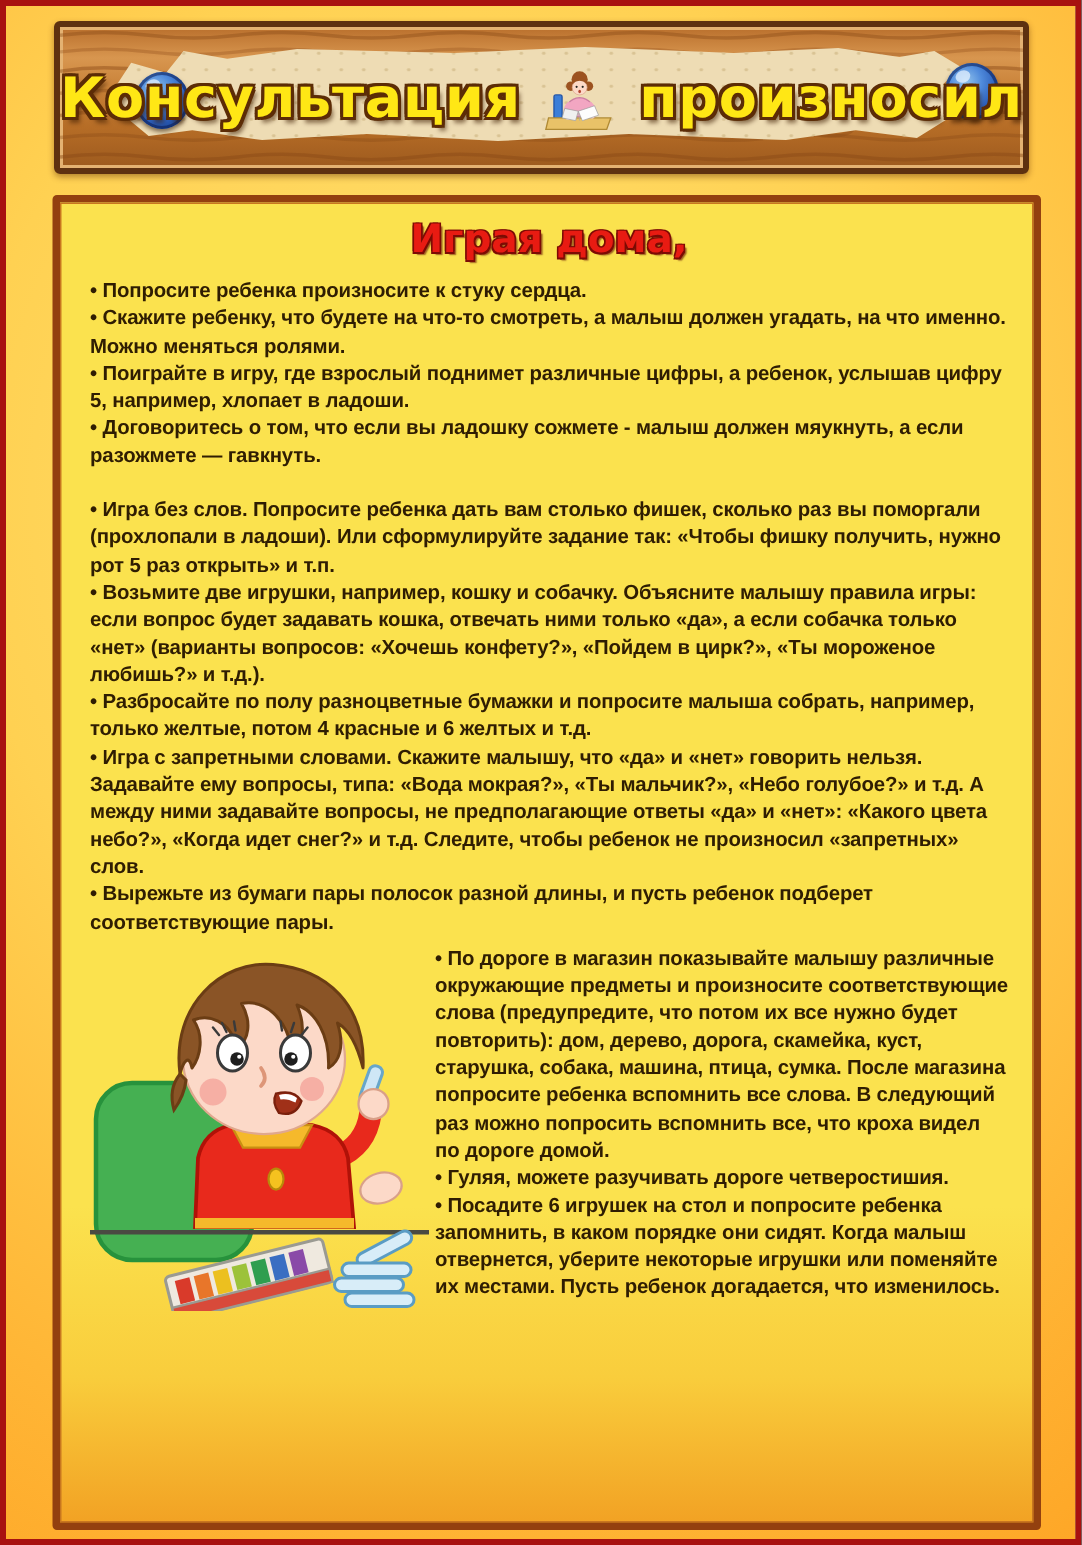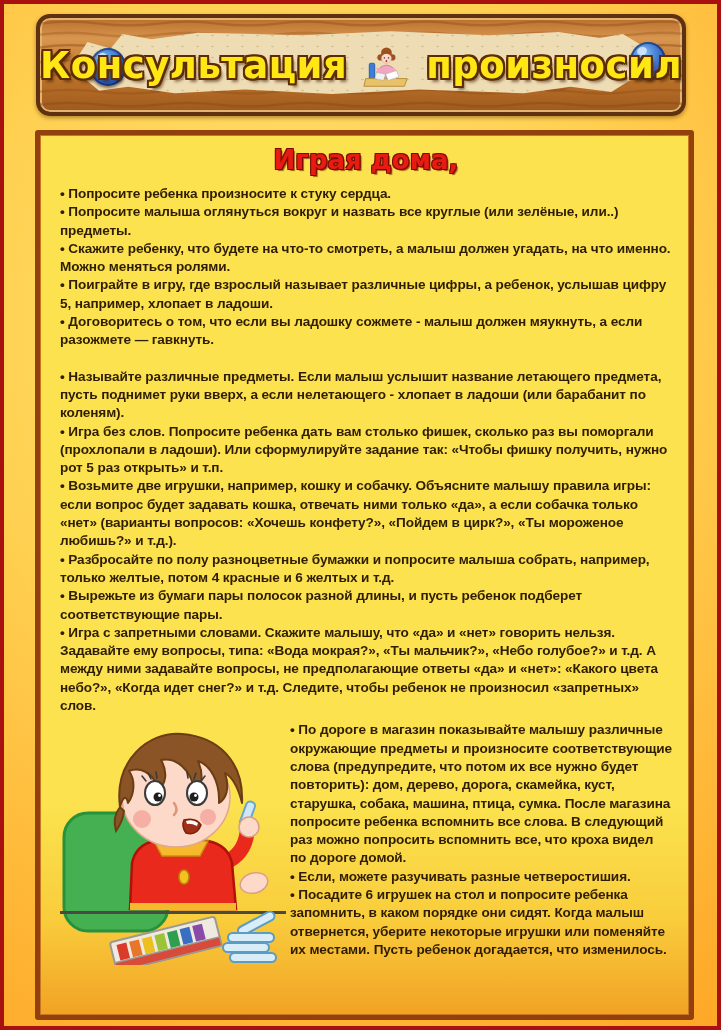--- a/index.html
+++ b/index.html
@@ -7,21 +7,21 @@
     position:relative;width:721px;height:1030px;box-sizing:border-box;
     border:4px solid #a81110;
     background:radial-gradient(ellipse 120% 95% at 42% 32%, #ffe070 0%, #ffd152 38%, #ffb636 68%, #fd9c1c 100%);
     overflow:hidden;
     font-family:"Liberation Sans",sans-serif;
   }
 
   
   .banner{
     position:absolute;left:32px;top:10px;width:650px;height:102px;
-    border:4px solid #5e3110;border-radius:14px;box-sizing:border-box;
+    border:4px solid #5e3110;border-radius:4px;box-sizing:border-box;
     background:linear-gradient(180deg,#b96f2c 0%,#d8964f 22%,#c57d33 48%,#b56c26 72%,#9d5a1e 100%);
     box-shadow:inset 0 0 0 2px #e4b272, 0 2px 4px rgba(90,40,0,.45);
     overflow:hidden;
   }
   .wood-grain{position:absolute;inset:0;width:100%;height:100%;}
   .parchment{
     position:absolute;left:30px;right:30px;top:12px;height:66px;
     background-color:#eedcb4;
     background-image:radial-gradient(#d9c394 1px, rgba(0,0,0,0) 1.6px);
     background-size:15px 11px;
@@ -112,35 +112,33 @@
     </div>
   </div>
 
   <div class="panel">
     <h1 class="doc-title">
       <span style="display:block">Играя дома,</span>
     </h1>
 
     <div class="bullets">
       <p>• Попросите ребенка произносите к стуку сердца.</p>
-      <p>• Попросите малыша оглянуться вокруг и назвать все круглые (или зелёные, или..) предметы.</p>
       <p>• Скажите ребенку, что будете на что-то смотреть, а малыш должен угадать, на что именно. Можно меняться ролями.</p>
-      <p>• Поиграйте в игру, где взрослый называет различные цифры, а ребенок, услышав цифру 5, например, хлопает в ладоши.</p>
+      <p>• Поиграйте в игру, где взрослый поднимет различные цифры, а ребенок, услышав цифру 5, например, хлопает в ладоши.</p>
       <p>• Договоритесь о том, что если вы ладошку сожмете - малыш должен мяукнуть, а если разожмете — гавкнуть.</p>
     </div>
 
     <div class="group-gap"></div>
 
     <div class="bullets">
-      <p>• Называйте различные предметы. Если малыш услышит название летающего предмета, пусть поднимет руки вверх, а если нелетающего - хлопает в ладоши (или барабанит по коленям).</p>
       <p>• Игра без слов. Попросите ребенка дать вам столько фишек, сколько раз вы поморгали (прохлопали в ладоши). Или сформулируйте задание так: «Чтобы фишку получить, нужно рот 5 раз открыть» и т.п.</p>
       <p>• Возьмите две игрушки, например, кошку и собачку. Объясните малышу правила игры: если вопрос будет задавать кошка, отвечать ними только «да», а если собачка только «нет» (варианты вопросов: «Хочешь конфету?», «Пойдем в цирк?», «Ты мороженое любишь?» и т.д.).</p>
       <p>• Разбросайте по полу разноцветные бумажки и попросите малыша собрать, например, только желтые, потом 4 красные и 6 желтых и т.д.</p>
+      <p>• Игра с запретными словами. Скажите малышу, что «да» и «нет» говорить нельзя. Задавайте ему вопросы, типа: «Вода мокрая?», «Ты мальчик?», «Небо голубое?» и т.д. А между ними задавайте вопросы, не предполагающие ответы «да» и «нет»: «Какого цвета небо?», «Когда идет снег?» и т.д. Следите, чтобы ребенок не произносил «запретных» слов.</p>
       <p>• Вырежьте из бумаги пары полосок разной длины, и пусть ребенок подберет соответствующие пары.</p>
-      <p>• Игра с запретными словами. Скажите малышу, что «да» и «нет» говорить нельзя. Задавайте ему вопросы, типа: «Вода мокрая?», «Ты мальчик?», «Небо голубое?» и т.д. А между ними задавайте вопросы, не предполагающие ответы «да» и «нет»: «Какого цвета небо?», «Когда идет снег?» и т.д. Следите, чтобы ребенок не произносил «запретных» слов.</p>
     </div>
 
     <div class="bottom-row">
       <div class="boy-wrap">
         <svg width="226" height="248" viewBox="0 0 226 248">
 
           <rect x="4" y="96" width="104" height="118" rx="24" fill="#45b052" stroke="#27923c" stroke-width="3"></rect>
 
           <rect x="0" y="194" width="226" height="3" fill="#4a4a42"></rect>
 
@@ -187,19 +185,19 @@
           </g>
 
           <rect x="176" y="202" width="40" height="9" rx="4.5" fill="#d8edf8" stroke="#5a9cc4" stroke-width="2" transform="rotate(-28 196 206)"></rect>
           <rect x="168" y="216" width="46" height="9" rx="4.5" fill="#d8edf8" stroke="#5a9cc4" stroke-width="2"></rect>
           <rect x="163" y="226" width="46" height="9" rx="4.5" fill="#d8edf8" stroke="#5a9cc4" stroke-width="2"></rect>
           <rect x="170" y="236" width="46" height="9" rx="4.5" fill="#d8edf8" stroke="#5a9cc4" stroke-width="2"></rect>
         </svg>
       </div>
       <div class="col-text bullets">
         <p>• По дороге в магазин показывайте малышу различные окружающие предметы и произносите соответствующие слова (предупредите, что потом их все нужно будет повторить): дом, дерево, дорога, скамейка, куст, старушка, собака, машина, птица, сумка. После магазина попросите ребенка вспомнить все слова. В следующий раз можно попросить вспомнить все, что кроха видел по дороге домой.</p>
-        <p>• Если, можете разучивать разные четверостишия.</p>
+        <p>• Гуляя, можете разучивать дороге четверостишия.</p>
         <p>• Посадите 6 игрушек на стол и попросите ребенка запомнить, в каком порядке они сидят. Когда малыш отвернется, уберите некоторые игрушки или поменяйте их местами. Пусть ребенок догадается, что изменилось.</p>
       </div>
     </div>
   </div>
 
 </div>
 
 </body></html>

